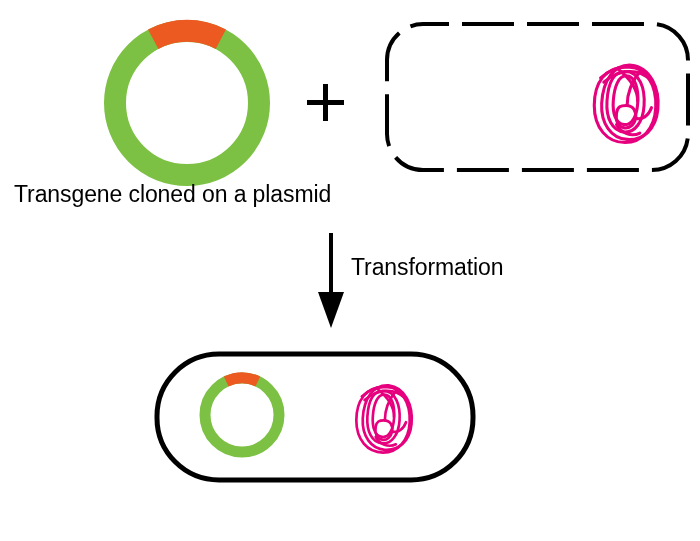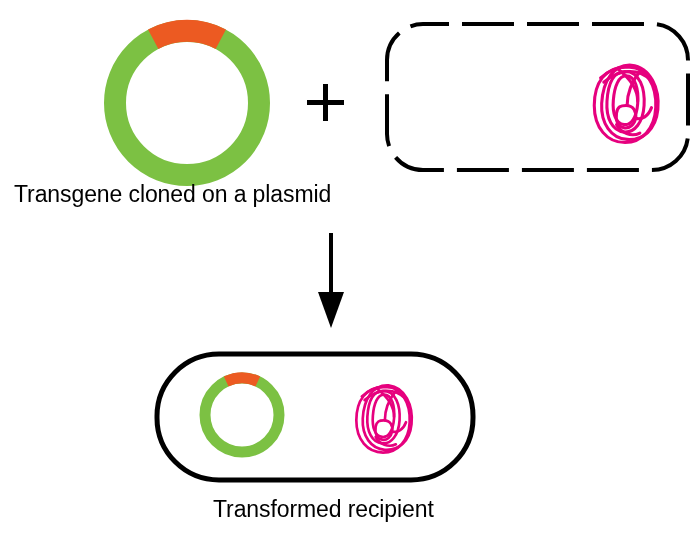--- a/index.html
+++ b/index.html
@@ -148,16 +148,16 @@
 
       <g transform="translate(383,413) scale(0.92)" stroke="#e6007e" stroke-width="2.9">
         <use href="#genomic-dna-glyph"></use>
       </g>
     </g>
   </svg>
 
   <div class="caption caption-plasmid">Transgene cloned on a plasmid</div>
 
 
+  <div class="caption caption-transformation">Transformation</div>
 
-  <div class="caption caption-recipient">Transformed recipient</div>
 
 </div>
 
 </body></html>

